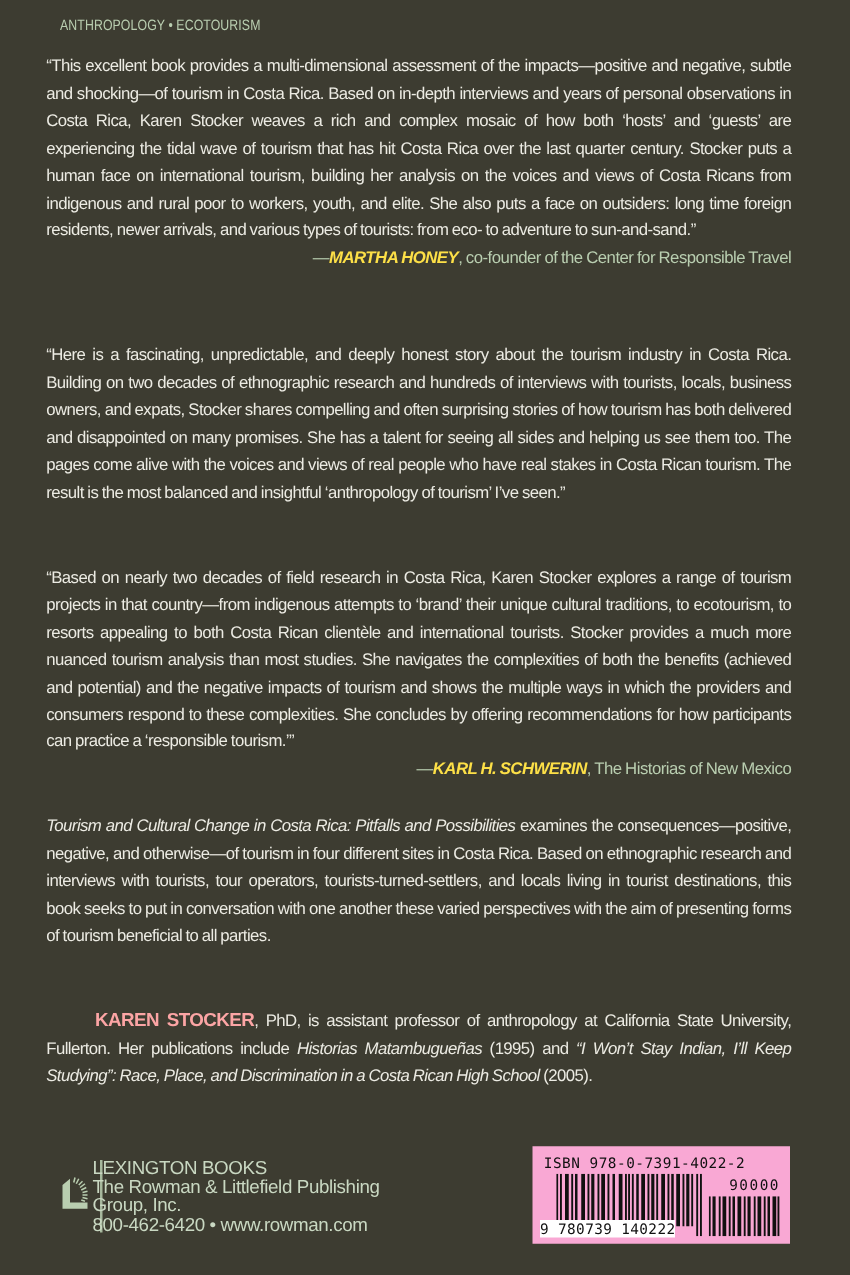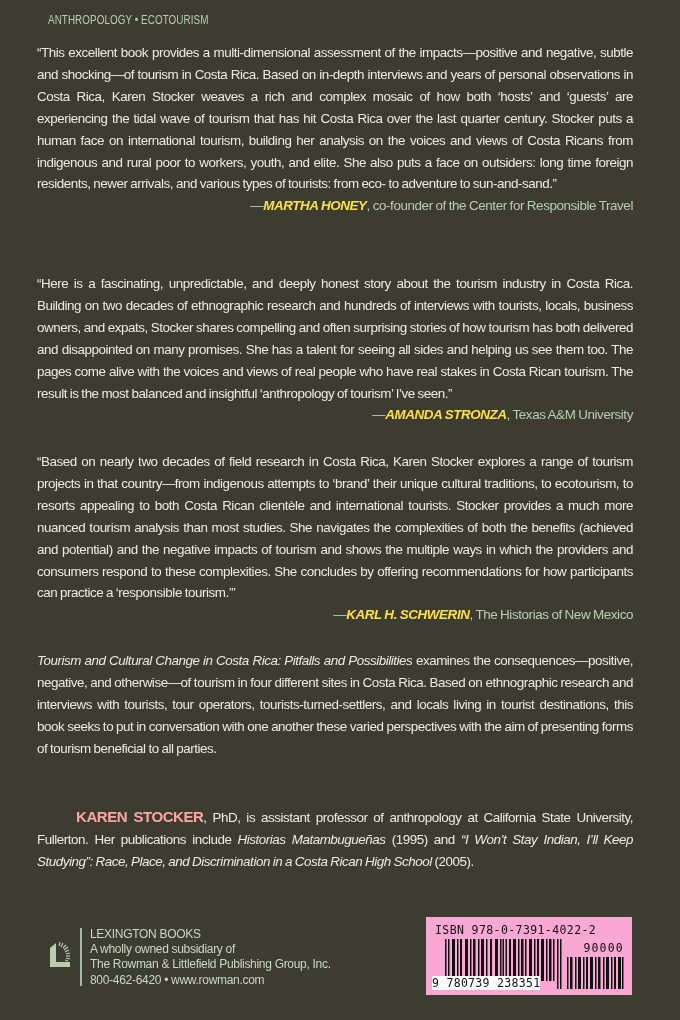--- a/index.html
+++ b/index.html
@@ -27,22 +27,22 @@
   }
   .attrib .name { font-weight:bold; color:#fde047;font-style:italic; }
   .em { font-style:italic; }
   .author-name { font-weight:bold; color:#fca5a5; font-size:15px;margin-left:39px; }
   .publisher {
     position:absolute; left:40px; top:925px; height:70px; width:300px;
   }
   .logo { position:absolute; left:8px; top:15px; width:30px; height:30px; }
   .vline { position:absolute; left:40px; top:3px; width:2px; height:58px; background:#b9ceb0; opacity:0.85; }
   .pub-text {
-    position:absolute; left:50px; top:2px;
-    font-size:12px; line-height:15.2px; color:#c9d8c2;
+    position:absolute; left:34px; top:2px;
+    font-size:15px; line-height:15.2px; color:#c9d8c2;
     letter-spacing:-0.3px;
   }
   .barcode {
     position:absolute; left:426px; top:917px; width:206px; height:78px;
     background:#f9a8d4; color:#111;
   }
   .isbn { position:absolute; left:9px; top:6px; font-family:"DejaVu Sans Mono", monospace; font-size:11.5px; letter-spacing:0.4px; }
   .price { position:absolute; right:8px; top:24px; font-family:"DejaVu Sans Mono", monospace; font-size:11.5px; letter-spacing:1.2px; }
   .ean { position:absolute; left:6px; top:59px; font-family:"DejaVu Sans Mono", monospace; font-size:11.5px; letter-spacing:0.3px; background:#fff; }
   .bars-main { position:absolute; left:19px; top:22px; height:50px; }
@@ -53,21 +53,20 @@
 
 <div class="category">ANTHROPOLOGY • ECOTOURISM</div>
 
 <div class="block" style="top:42px;">
   <div>“This excellent book provides a multi-dimensional assessment of the impacts—positive and negative, subtle and shocking—of tourism in Costa Rica. Based on in-depth interviews and years of personal observations in Costa Rica, Karen Stocker weaves a rich and complex mosaic of how both ‘hosts’ and ‘guests’ are experiencing the tidal wave of tourism that has hit Costa Rica over the last quarter century. Stocker puts a human face on international tourism, building her analysis on the voices and views of Costa Ricans from indigenous and rural poor to workers, youth, and elite. She also puts a face on outsiders: long time foreign residents, newer arrivals, and various types of tourists: from eco- to adventure to sun-and-sand.”</div>
   <div class="attrib"><span>—</span><span class="name">MARTHA HONEY</span><span>, co-founder of the Center for Responsible Travel</span></div>
 </div>
 
 <div class="block" style="top:273px;">
   <div>“Here is a fascinating, unpredictable, and deeply honest story about the tourism industry in Costa Rica. Building on two decades of ethnographic research and hundreds of interviews with tourists, locals, business owners, and expats, Stocker shares compelling and often surprising stories of how tourism has both delivered and disappointed on many promises. She has a talent for seeing all sides and helping us see them too. The pages come alive with the voices and views of real people who have real stakes in Costa Rican tourism. The result is the most balanced and insightful ‘anthropology of tourism’ I’ve seen.”</div>
-  <div class="attrib"><span>—</span><span class="name">AMANDA STRONZA</span><span>, Texas A&amp;M University</span></div>
 </div>
 
 <div class="block" style="top:451px;">
   <div>“Based on nearly two decades of field research in Costa Rica, Karen Stocker explores a range of tourism projects in that country—from indigenous attempts to ‘brand’ their unique cultural traditions, to ecotourism, to resorts appealing to both Costa Rican clientèle and international tourists. Stocker provides a much more nuanced tourism analysis than most studies. She navigates the complexities of both the benefits (achieved and potential) and the negative impacts of tourism and shows the multiple ways in which the providers and consumers respond to these complexities. She concludes by offering recommendations for how participants can practice a ‘responsible tourism.’”</div>
   <div class="attrib"><span>—</span><span class="name">KARL H. SCHWERIN</span><span>, The Historias of New Mexico</span></div>
 </div>
 
 <div class="block" style="top:650px;"><span class="em">Tourism and Cultural Change in Costa Rica: Pitfalls and Possibilities</span><span> examines the consequences—positive, negative, and otherwise—of tourism in four different sites in Costa Rica. Based on ethnographic research and interviews with tourists, tour operators, tourists-turned-settlers, and locals living in tourist destinations, this book seeks to put in conversation with one another these varied perspectives with the aim of presenting forms of tourism beneficial to all parties.</span></div>
 
 <div class="block" style="top:806px;"><span class="author-name">KAREN STOCKER</span><span>, PhD, is assistant professor of anthropology at California State University, Fullerton. Her publications include </span><span class="em">Historias Matambugueñas</span><span> (1995) and </span><span class="em">“I Won’t Stay Indian, I’ll Keep Studying”: Race, Place, and Discrimination in a Costa Rican High School</span><span> (2005).</span></div>
@@ -83,21 +82,20 @@
       <line x1="17" y1="12" x2="21" y2="10"></line>
       <line x1="18" y1="14" x2="22" y2="13"></line>
       <line x1="18" y1="16" x2="22" y2="16"></line>
       <line x1="18" y1="18" x2="22" y2="19"></line>
       <line x1="17" y1="20" x2="20" y2="21"></line>
     </g>
   </svg>
   <div class="vline"></div>
   <div class="pub-text">
     <div>LEXINGTON BOOKS</div>
-    <div>A wholly owned subsidiary of</div>
     <div>The Rowman &amp; Littlefield Publishing Group, Inc.</div>
     <div>800-462-6420 • www.rowman.com</div>
   </div>
 </div>
 
 <div class="barcode">
   <div class="isbn">ISBN 978-0-7391-4022-2</div>
   <div class="price">90000</div>
   <svg class="bars-main" width="118" height="50">
     <g fill="#111">
@@ -145,14 +143,14 @@
         <rect x="28" y="0" width="1.5" height="32"></rect>
       <rect x="31" y="0" width="2.5" height="32"></rect>
         <rect x="36" y="0" width="1.5" height="32"></rect>
       <rect x="39" y="0" width="3" height="32"></rect>
         <rect x="44" y="0" width="1.5" height="32"></rect>
       <rect x="47" y="0" width="2" height="32"></rect>
         <rect x="51" y="0" width="3" height="32"></rect>
       <rect x="55" y="0" width="1.5" height="32"></rect>
     </g>
   </svg>
-  <div class="ean">9 780739 238351</div>
+  <div class="ean">9 780739 140222</div>
 </div>
 
 </body></html>

